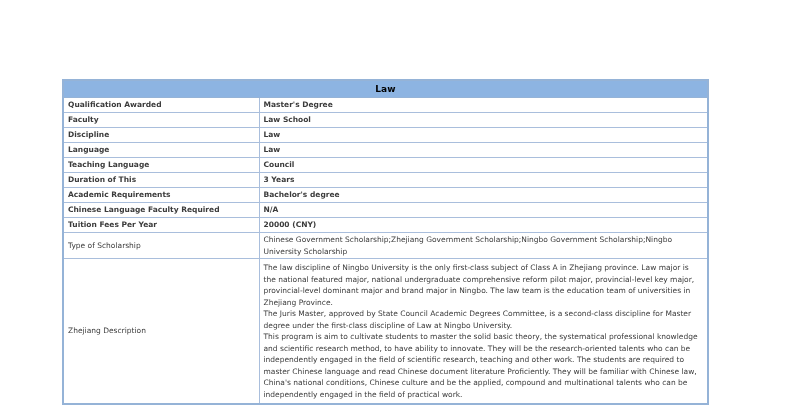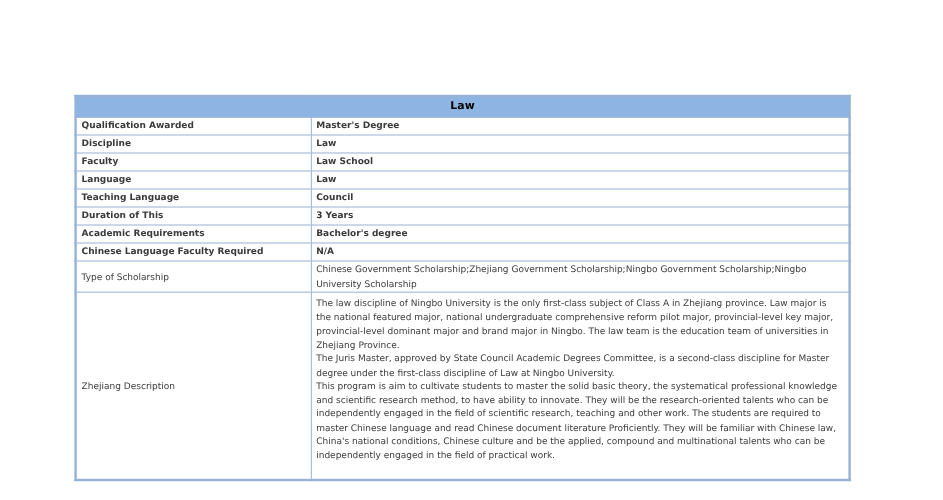--- a/index.html
+++ b/index.html
@@ -53,21 +53,21 @@
     word-wrap: break-word;
   }
   table.program-table tr.std-row td {
     height: 12px;
     font-weight: bold;
   }
   table.program-table td.desc-value {
     white-space: pre-line;
     vertical-align: top;
     padding-top: 3px;
-    padding-bottom: 14px;
+    padding-bottom: 3px;
   }
   table.program-table td.label-cell {
     vertical-align: middle;
   }
 </style>
 </head>
 <body>
 
 <div class="page">
   <div class="program-table-wrap">
@@ -78,26 +78,26 @@
       </colgroup>
       <tbody>
         <tr>
           <th class="title-cell" colspan="2">Law</th>
         </tr>
         <tr class="std-row">
           <td class="label-cell">Qualification Awarded</td>
           <td>Master's Degree</td>
         </tr>
         <tr class="std-row">
+          <td class="label-cell">Faculty</td>
+          <td>Law School</td>
+        </tr>
+        <tr class="std-row">
           <td class="label-cell">Discipline</td>
           <td>Law</td>
-        </tr>
-        <tr class="std-row">
-          <td class="label-cell">Faculty</td>
-          <td>Law School</td>
         </tr>
         <tr class="std-row">
           <td class="label-cell">Language</td>
           <td>Law</td>
         </tr>
         <tr class="std-row">
           <td class="label-cell">Teaching Language</td>
           <td>Council</td>
         </tr>
         <tr class="std-row">
@@ -105,20 +105,24 @@
           <td>3 Years</td>
         </tr>
         <tr class="std-row">
           <td class="label-cell">Academic Requirements</td>
           <td>Bachelor's degree</td>
         </tr>
         <tr class="std-row">
           <td class="label-cell">Chinese Language Faculty Required</td>
           <td>N/A</td>
         </tr>
+        <tr class="std-row">
+          <td class="label-cell">Tuition Fees Per Year</td>
+          <td>20000 (CNY)</td>
+        </tr>
         <tr>
           <td class="label-cell">Type of Scholarship</td>
           <td>Chinese Government Scholarship;Zhejiang Government Scholarship;Ningbo Government Scholarship;Ningbo University Scholarship</td>
         </tr>
         <tr>
           <td class="label-cell">Zhejiang Description</td>
           <td class="desc-value">The law discipline of Ningbo University is the only first-class subject of Class A in Zhejiang province. Law major is the national featured major, national undergraduate comprehensive reform pilot major, provincial-level key major, provincial-level dominant major and brand major in Ningbo. The law team is the education team of universities in Zhejiang Province.
 The Juris Master, approved by State Council Academic Degrees Committee, is a second-class discipline for Master degree under the first-class discipline of Law at Ningbo University.
 This program is aim to cultivate students to master the solid basic theory, the systematical professional knowledge and scientific research method, to have ability to innovate. They will be the research-oriented talents who can be independently engaged in the field of scientific research, teaching and other work. The students are required to master Chinese language and read Chinese document literature Proficiently. They will be familiar with Chinese law, China's national conditions, Chinese culture and be the applied, compound and multinational talents who can be independently engaged in the field of practical work.</td>
         </tr>

